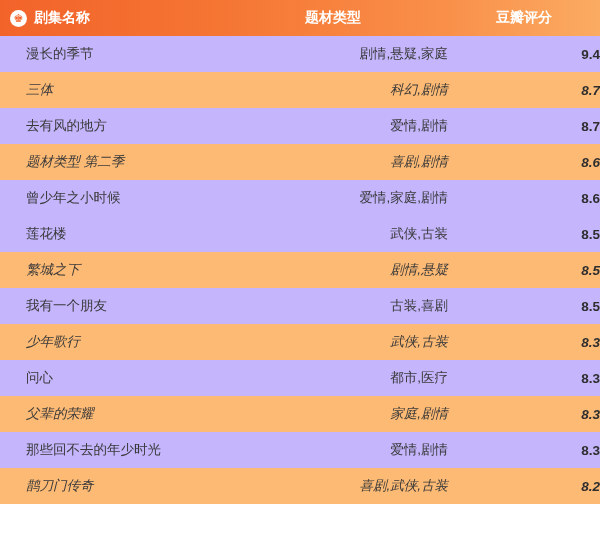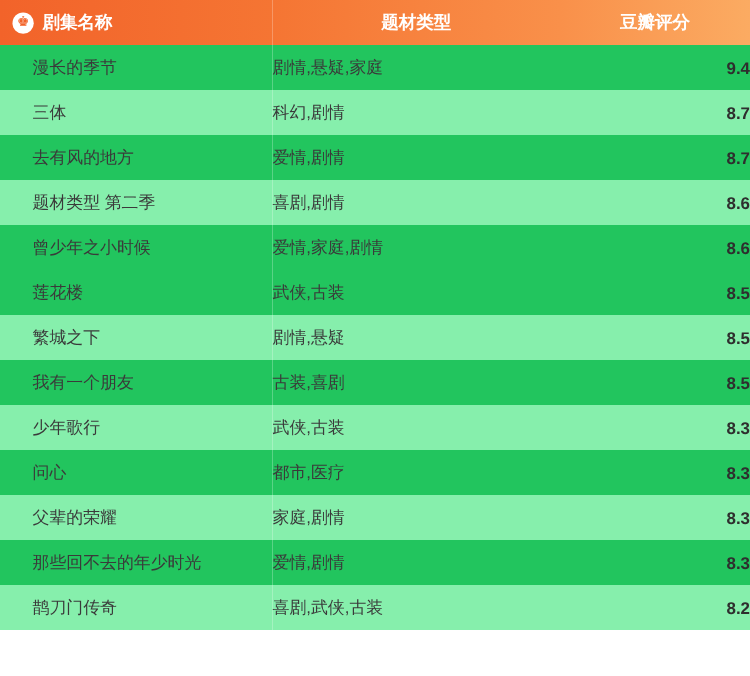--- a/index.html
+++ b/index.html
@@ -65,29 +65,29 @@
   tbody tr {
     height: 36px;
   }
   tbody td {
     font-size: 13.5px;
     color: #333333;
     padding: 0;
     border: none;
     vertical-align: middle;
   }
-  tbody tr.row-odd td { background: #22c55e; }
-  tbody tr.row-even td { background: #86efac; }
+  tbody tr.row-odd td { background: #c4b5fd; }
+  tbody tr.row-even td { background: #fdba74; font-style: italic; }
   tbody tr td.c-name {
     text-align: left;
     padding-left: 26px;
     color: #3a3a3a;
   }
   tbody tr td.c-genre {
-    text-align: left;
+    text-align: right;
     color: #3a3a3a;
   }
   tbody tr td.c-score {
     text-align: right;
     font-weight: bold;
     color: #2e2e2e;
   }
   col.col-name  { width: 218px; }
   col.col-genre { width: 230px; }
   col.col-score { width: 152px; }

